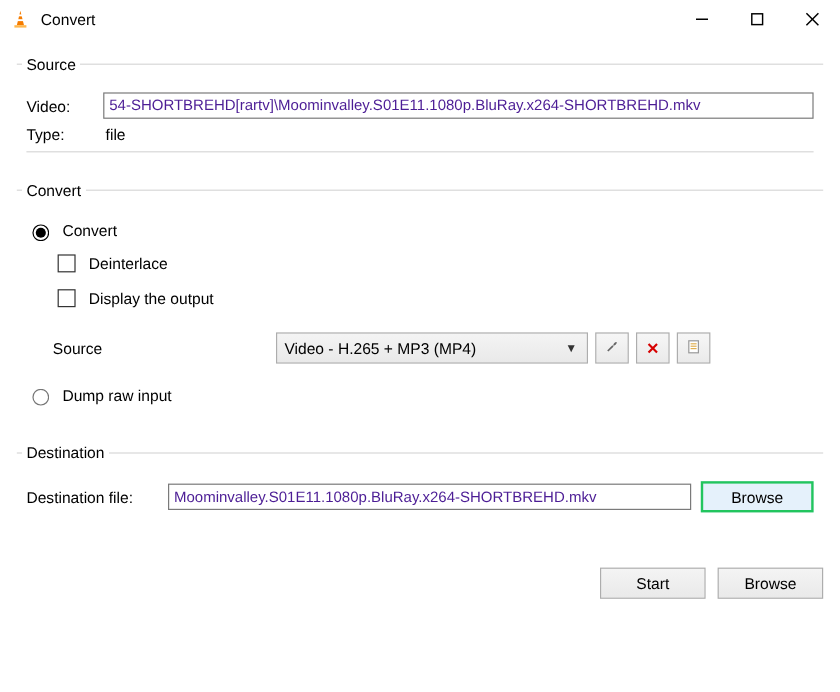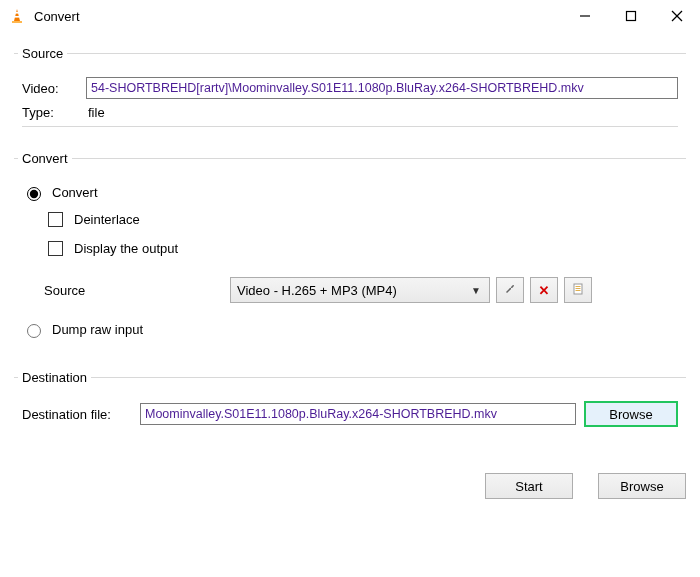--- a/index.html
+++ b/index.html
@@ -155,21 +155,21 @@
       height: 26px;
       border: 2px solid #22c55e;
       background: #e5f1fb;
       display: flex;
       align-items: center;
       justify-content: center;
     }
     .footer {
       display: flex;
       justify-content: flex-end;
-      gap: 25px;
+      gap: 10px;
       padding: 4px 14px 0 0;
       margin-top: 2px;
       align-items: flex-end;
     }
     .btn {
       width: 88px;
       height: 26px;
       border: 1px solid #adadad;
       background: linear-gradient(#f4f4f4,#e9e9e9);
       display: flex;

